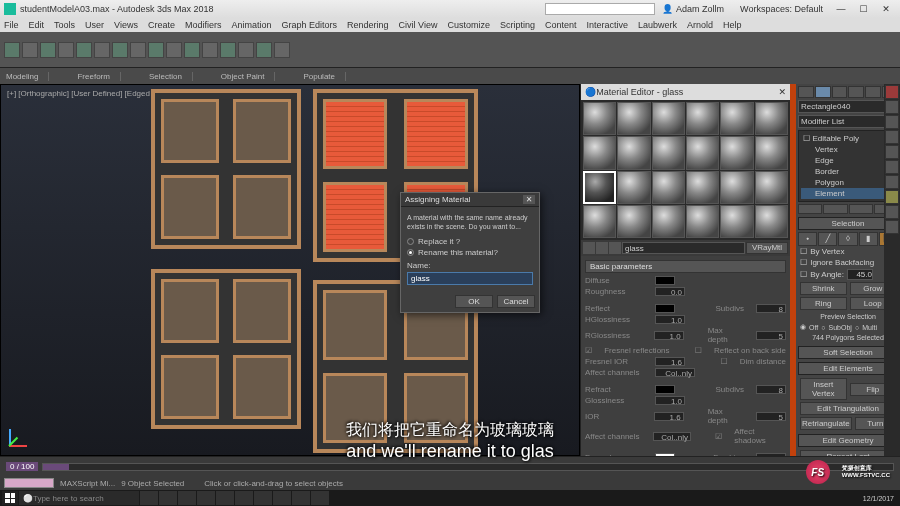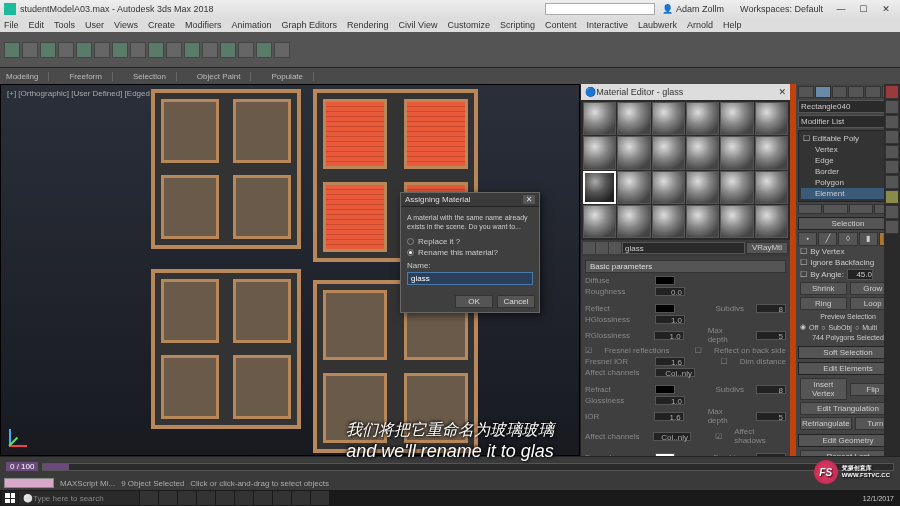--- a/index.html
+++ b/index.html
@@ -7,21 +7,21 @@
 .titlebar { height:18px; background:linear-gradient(#eee,#ddd); display:flex; align-items:center; padding:0 4px; color:#333; font-size:9px; }
 .titlebar .logo { width:12px; height:12px; background:#1abc9c; margin-right:4px; }
 .titlebar .title { flex:1; }
 .titlebar .user { padding:0 8px; }
 .titlebar .wincontrols span { display:inline-block; width:20px; text-align:center; cursor:pointer; }
 .menubar { height:14px; background:#ddd; display:flex; align-items:center; padding:0 4px; font-size:9px; color:#333; gap:10px; }
 .menubar span { cursor:pointer; }
 .ribbon { height:36px; background:#545454; border-bottom:1px solid #222; display:flex; align-items:center; padding:2px 4px; gap:2px; }
 .ribbon .btn { width:16px; height:16px; background:#666; border:1px solid #444; }
 .ribbon .btn:nth-child(odd){background:#5a7a6a;}
-.ribbon2 { height:16px; background:#4a4a4a; display:flex; align-items:center; padding:0 6px; font-size:8px; gap:20px; }
+.ribbon2 { height:16px; background:#4a4a4a; display:flex; align-items:center; padding:0 6px; font-size:8px; gap:28px; }
 .ribbon2 span{color:#bbb;}
 .ribbon2 .grp{border-right:1px solid #666;padding-right:10px;}
 .workspace { position:absolute; top:84px; left:0; right:0; bottom:50px; display:flex; }
 .viewport { flex:1; background:linear-gradient(#2a2f3a,#181a20); position:relative; border:1px solid #000; }
 .vlabel { position:absolute; top:4px; left:6px; font-size:8px; color:#aaa; }
 .frame { position:absolute; border:4px solid #b8875a; background:#333; }
 .pane { position:absolute; border:3px solid #b8875a; }
 .matpanel { width:210px; background:#3f3f3f; border-left:1px solid #222; display:flex; flex-direction:column; font-size:8px; }
 .mat-title { height:16px; background:#ddd; display:flex; align-items:center; padding:0 4px; font-size:9px; color:#333;}
 .mat-title .close{margin-left:auto;}
@@ -63,23 +63,23 @@
 .dialog .dt{height:14px;background:#3a3a3a;display:flex;align-items:center;padding:0 4px;color:#ddd;border-bottom:1px solid #222;}
 .dialog .dt .x{margin-left:auto;width:12px;text-align:center;background:#555;}
 .dialog .body{padding:6px;color:#ccc;}
 .dialog .body .msg{font-size:7px;line-height:1.3;margin-bottom:6px;}
 .dialog .body .opt{display:flex;align-items:center;gap:4px;margin:2px 0;}
 .dialog .body .radio{width:7px;height:7px;border:1px solid #888;border-radius:50%;}
 .dialog .body .radio.on::after{content:"";display:block;width:3px;height:3px;background:#fff;border-radius:50%;margin:1px;}
 .dialog .body input{width:100%;background:#2a3f5a;border:1px solid #4a7aaa;color:#fff;font-size:8px;padding:1px 3px;margin-top:2px;}
 .dialog .btns{display:flex;justify-content:flex-end;gap:4px;padding:4px;}
 .dialog .btns button{width:38px;padding:1px;font-size:8px;background:#555;color:#ddd;border:1px solid #333;}
-.subs { position:absolute; bottom:44px; left:50%; transform:translateX(-50%); text-align:center; font-size:18px; color:#fff; text-shadow:1px 1px 3px #000,-1px -1px 3px #000; font-weight:500; z-index:20; pointer-events:none;font-style:italic; }
+.subs { position:absolute; bottom:44px; left:50%; transform:translateX(-50%); text-align:center; font-size:18px; color:#fff; text-shadow:1px 1px 3px #000,-1px -1px 3px #000; font-weight:500; z-index:20; pointer-events:none; }
 .subs .cn{font-size:16px;}
-.wm { position:absolute; right:10px; bottom:22px; color:#fff; font-size:10px; font-weight:bold; text-shadow:1px 1px 2px #000; z-index:20; display:flex; align-items:center; gap:4px;padding-left:43px;}
+.wm { position:absolute; right:10px; bottom:22px; color:#fff; font-size:10px; font-weight:bold; text-shadow:1px 1px 2px #000; z-index:20; display:flex; align-items:center; gap:12px;padding-left:43px;}
 .wm .logo{width:24px;height:24px;background:radial-gradient(circle,#e8456b,#b8204a);border-radius:50%;display:flex;align-items:center;justify-content:center;font-size:10px;font-style:italic;}
 .wm .txt{font-size:6px;line-height:1.2;}
 </style>
 </head>
 <body>
 
 <div class="titlebar">
   <div class="logo"></div>
   <div class="title">studentModelA03.max - Autodesk 3ds Max 2018</div>
   <div style="width:110px;height:12px;background:#fff;border:1px solid #aaa;"></div>
@@ -437,21 +437,21 @@
 
 <div class="timeline">
   <span style="background:#6a4a7a;padding:0 4px;color:#fff;">0 / 100</span>
   <div class="track"></div>
 </div>
 
 <div class="statusbar">
   <div class="pink"></div>
   <span>MAXScript Mi...</span>
   <span>9 Object Selected</span>
-  <span style="flex:1;">Click or click-and-drag to select objects</span>
+  <span style="flex:1;margin-left:14px;">Click or click-and-drag to select objects</span>
 </div>
 
 <div class="taskbar">
   <div class="start">
       <div class="win">
         <div></div>
         <div></div>
         <div></div>
         <div></div>
       </div>

